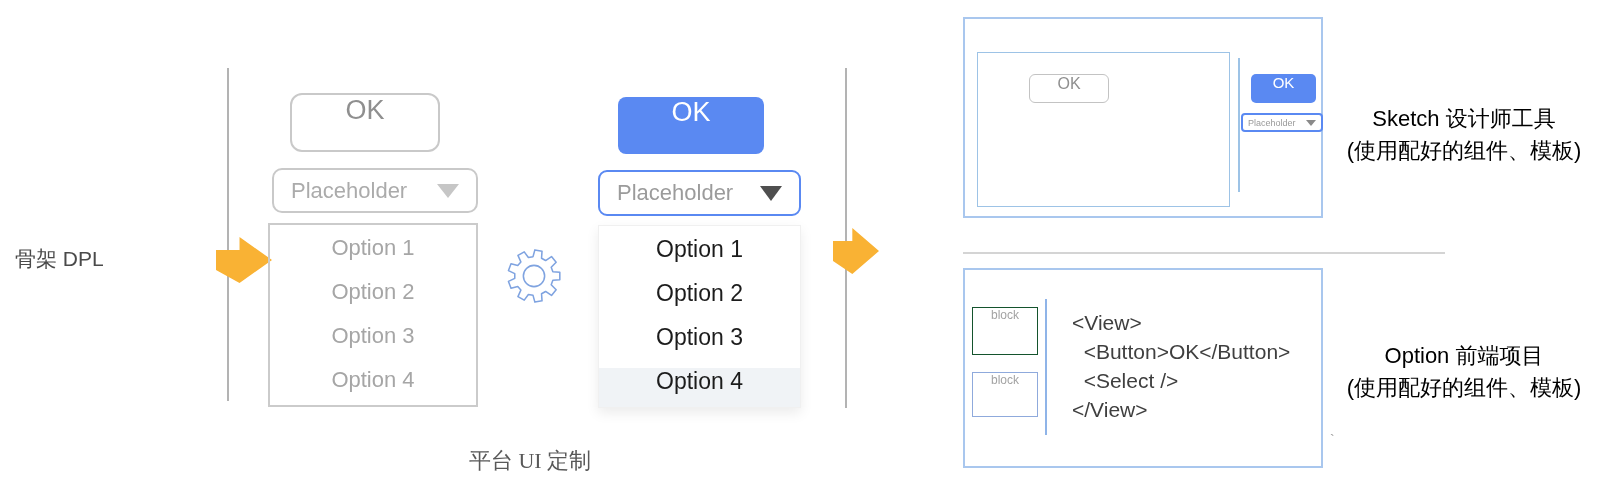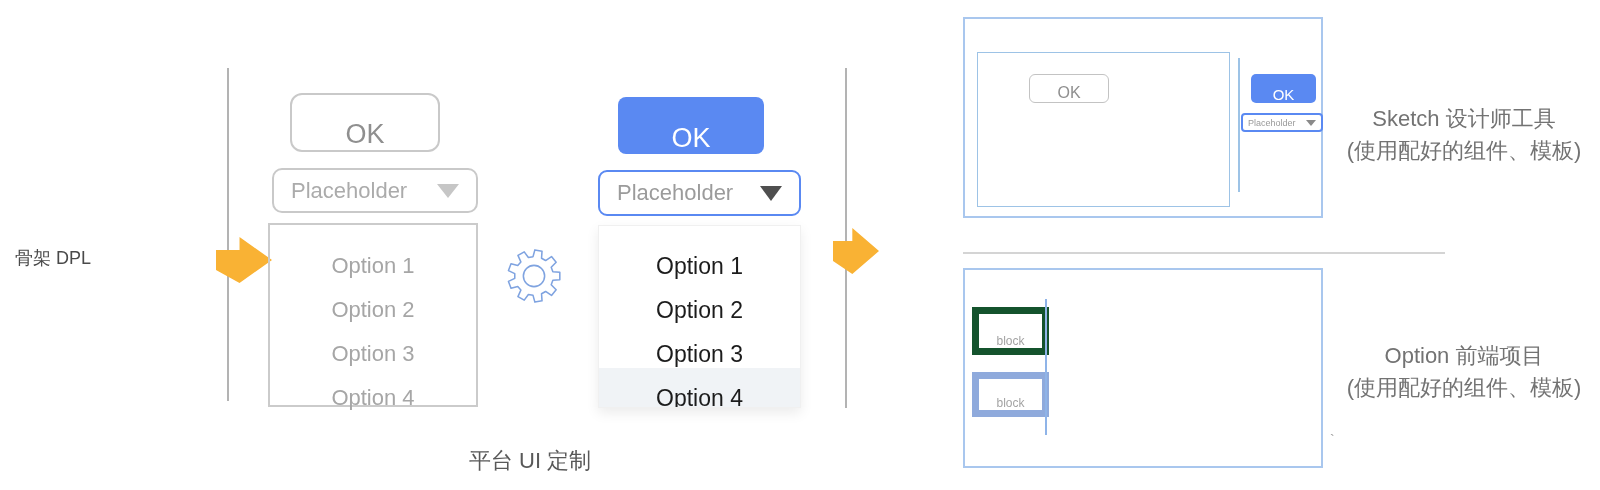--- a/index.html
+++ b/index.html
@@ -1,22 +1,22 @@
 <!DOCTYPE html>
 <html><head>
 <meta charset="utf-8">
 <style>
   * { margin:0; padding:0; box-sizing:border-box; }
   body { background:#fff; font-family:"Liberation Sans", sans-serif; }
   .canvas { position:relative; width:1600px; height:490px; background:#fff; overflow:hidden; }
   .abs { position:absolute; }
-  .flexc { display:flex; align-items:flex-end; justify-content:center; }
+  .flexc { display:flex; align-items:flex-start; justify-content:center; }
 
   
-  .left-label { left:15px; top:243px; width:200px; font-size:18px; line-height:31px; color:#4a4a4a; }
+  .left-label { left:15px; top:243px; width:200px; font-size:21px; line-height:31px; color:#4a4a4a; }
 
   
   .vline { width:2px; background:#b3b3b3; }
   .vline1 { left:227px; top:68px; height:333px; }
   .vline2 { left:845px; top:68px; height:340px; }
 
   
   .arrow { background:#f9b234; clip-path:polygon(0% 28%, 42% 28%, 42% 0%, 100% 50%, 42% 100%, 0% 72%); }
   .arrow1 { left:216px; top:237px; width:56px; height:46px; }
   .arrow2 { left:833px; top:228px; width:46px; height:46px; }
@@ -33,39 +33,39 @@
 
   
   .st-ok { left:618px; top:97px; width:146px; height:57px; background:#5a89f2; border-radius:8px; color:#ffffff; font-size:27px; }
   .st-select { left:598px; top:170px; width:203px; height:46px; border:2px solid #5a89f2; border-radius:9px; display:flex; align-items:center; justify-content:space-between; padding:0 17px; color:#9b9b9b; font-size:22px; }
   .tri-dark { border-left:11px solid transparent; border-right:11px solid transparent; border-top:15px solid #4f4f4f; }
   .st-options { left:598px; top:225px; width:203px; height:183px; background:#fff; border:1px solid #f0f0f0; box-shadow:0 5px 12px rgba(0,0,0,0.08); padding-top:10px; overflow:hidden; }
   .st-options .opt { height:44px; color:#1c1c1c; font-size:23px; }
   .st-options .opt.selected { background:#f0f3f6; }
 
   
-  .bottom-label { left:410px; top:446px; width:240px; text-align:center; font-size:22px; color:#595959; }
+  .bottom-label { left:410px; top:446px; width:240px; text-align:center; font-size:22px; color:#595959;font-family:Liberation Serif, serif; }
 
   
   .sk-outer { left:963px; top:17px; width:360px; height:201px; border:2px solid #a9c7ee; background:#fff; }
   .sk-canvas { left:977px; top:52px; width:253px; height:155px; border:1px solid #9dc3e6; }
   .sk-ok-gray { left:1029px; top:74px; width:80px; height:29px; border:1px solid #c3c3c3; border-radius:6px; color:#8f8f8f; font-size:16px; }
   .sk-divider { left:1238px; top:58px; width:2px; height:134px; background:#9dc3e6; }
   .sk-ok-blue { left:1251px; top:74px; width:65px; height:29px; background:#5a89f2; border-radius:5px; color:#fff; font-size:15px; }
   .sk-select { left:1241px; top:113px; width:82px; height:19px; border:2px solid #5a89f2; border-radius:4px; display:flex; align-items:center; justify-content:space-between; padding:0 5px; color:#9a9a9a; font-size:9px; }
   .tri-mini { border-left:5px solid transparent; border-right:5px solid transparent; border-top:6px solid #8a8a8a; }
-  .caption { width:272px; text-align:center; font-size:22px; line-height:32px; color:#737373; }
+  .caption { width:272px; text-align:center; font-size:22px; line-height:32px; color:#000000; }
   .sk-caption { left:1328px; top:103px; }
 
   
   .hline { left:963px; top:252px; width:482px; height:2px; background:#d4d4d4; }
 
   
   .pj-outer { left:963px; top:268px; width:360px; height:200px; border:2px solid #a9c7ee; background:#fff; }
-  .pj-block { width:77px; border:7px solid #14532d; color:#a3a3a3; font-size:12px; }
+  .pj-block { width:66px; border:1px solid #14532d; color:#a3a3a3; font-size:12px; }
   .pj-block1 { left:972px; top:307px; height:48px; }
   .pj-block2 { left:972px; top:372px; height:45px; border-color:#8faadc; }
   .pj-vline { left:1045px; top:299px; width:2px; height:136px; background:#8fb4e8; }
   .pj-code { left:1072px; top:308px; font-size:21px; line-height:29px; color:#3f3f3f; }
   .pj-code .code-line { white-space:pre; }
   .pj-artifact { left:1330px; top:432px; font-size:14px; color:#9a9a9a; }
   .pj-caption { left:1328px; top:340px; }
 </style>
 </head>
 <body>
@@ -138,19 +138,25 @@
   <div class="abs hline"></div>
 
   <div class="abs pj-outer"></div>
   <div class="abs flexc pj-block pj-block1">
     <span>block</span>
   </div>
   <div class="abs flexc pj-block pj-block2">
     <span>block</span>
   </div>
   <div class="abs pj-vline"></div>
+  <div class="abs pj-code">
+    <div class="code-line">&lt;View&gt;</div>
+    <div class="code-line">  &lt;Button&gt;OK&lt;/Button&gt;</div>
+    <div class="code-line">  &lt;Select /&gt;</div>
+    <div class="code-line">&lt;/View&gt;</div>
+  </div>
   <div class="abs pj-artifact">`</div>
   <div class="abs caption pj-caption">
     <div>Option 前端项目</div>
     <div>(使用配好的组件、模板)</div>
   </div>
 
 </div>
 
 </body></html>

